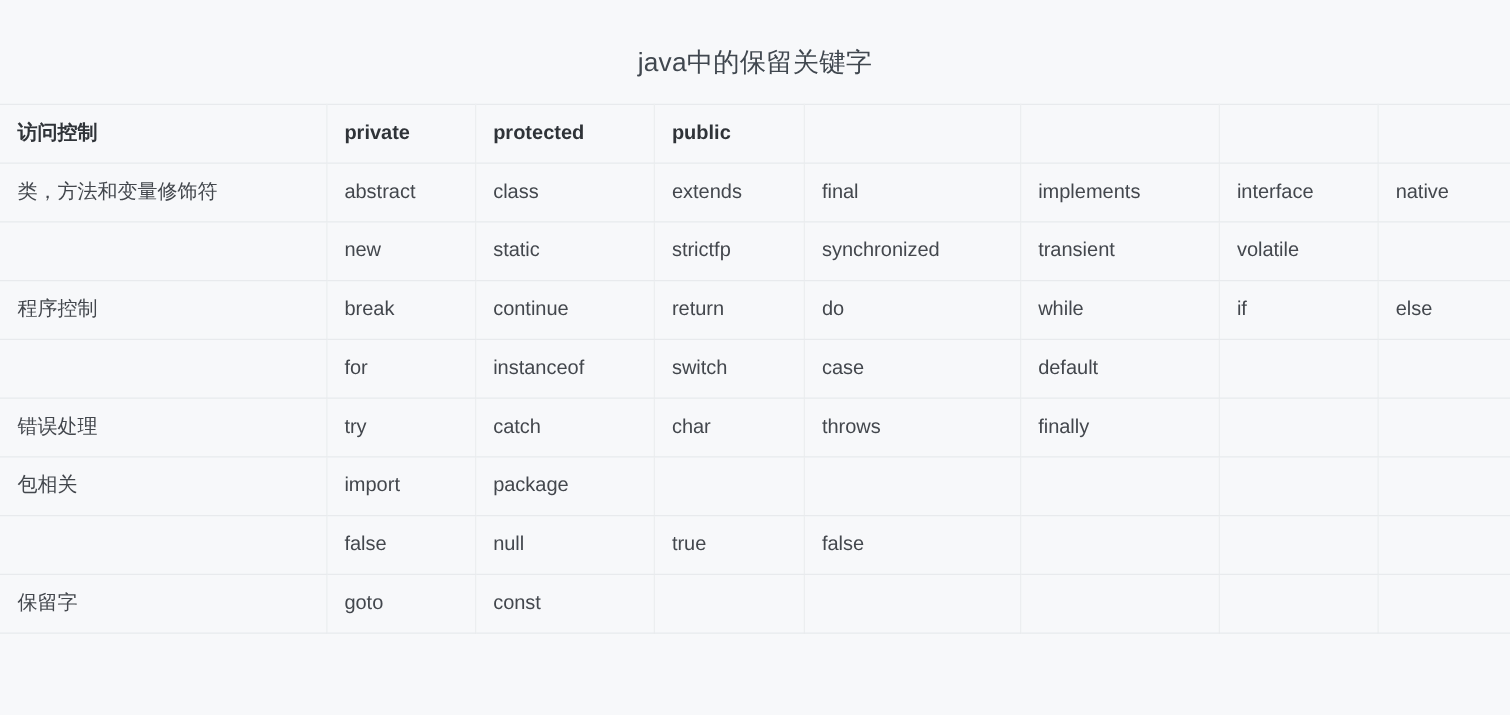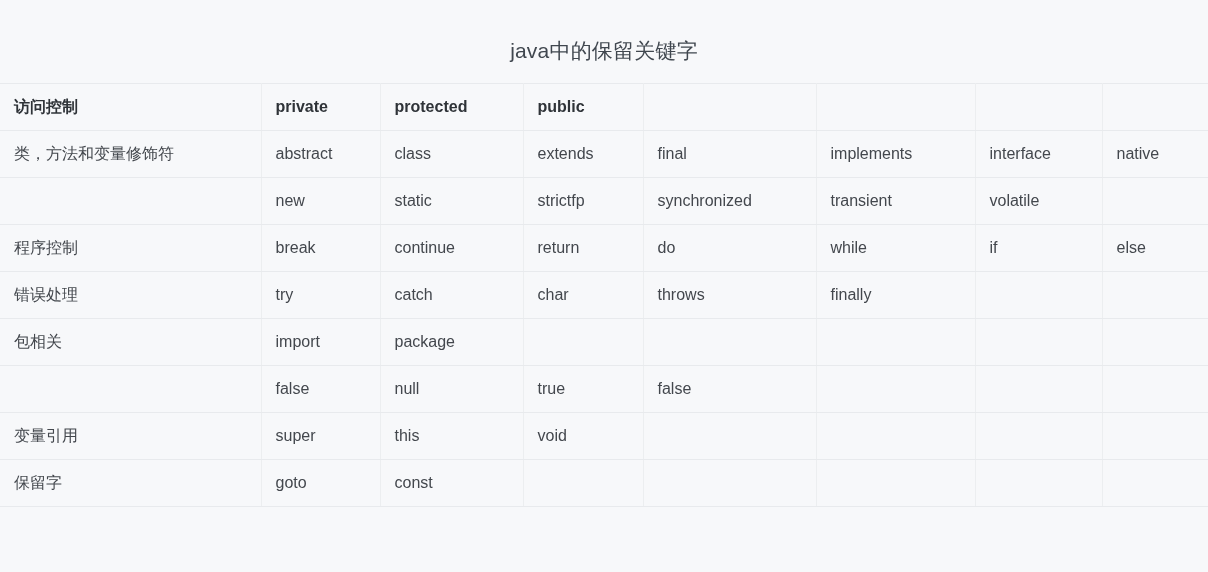--- a/index.html
+++ b/index.html
@@ -152,20 +152,30 @@
             <td class="label">程序控制</td>
             <td>break</td>
             <td>continue</td>
             <td>return</td>
             <td>do</td>
             <td>while</td>
             <td>if</td>
             <td>else</td>
           </tr>
           <tr>
+            <td class="label empty"></td>
+            <td>for</td>
+            <td>instanceof</td>
+            <td>switch</td>
+            <td>case</td>
+            <td>default</td>
+            <td class="empty"></td>
+            <td class="empty"></td>
+          </tr>
+          <tr>
             <td class="label">错误处理</td>
             <td>try</td>
             <td>catch</td>
             <td>char</td>
             <td>throws</td>
             <td>finally</td>
             <td class="empty"></td>
             <td class="empty"></td>
           </tr>
           <tr>
@@ -182,30 +192,20 @@
             <td class="label empty"></td>
             <td>false</td>
             <td>null</td>
             <td>true</td>
             <td>false</td>
             <td class="empty"></td>
             <td class="empty"></td>
             <td class="empty"></td>
           </tr>
           <tr>
-            <td class="label">变量引用</td>
-            <td>super</td>
-            <td>this</td>
-            <td>void</td>
-            <td class="empty"></td>
-            <td class="empty"></td>
-            <td class="empty"></td>
-            <td class="empty"></td>
-          </tr>
-          <tr>
             <td class="label">保留字</td>
             <td>goto</td>
             <td>const</td>
             <td class="empty"></td>
             <td class="empty"></td>
             <td class="empty"></td>
             <td class="empty"></td>
             <td class="empty"></td>
           </tr>
         </tbody>

